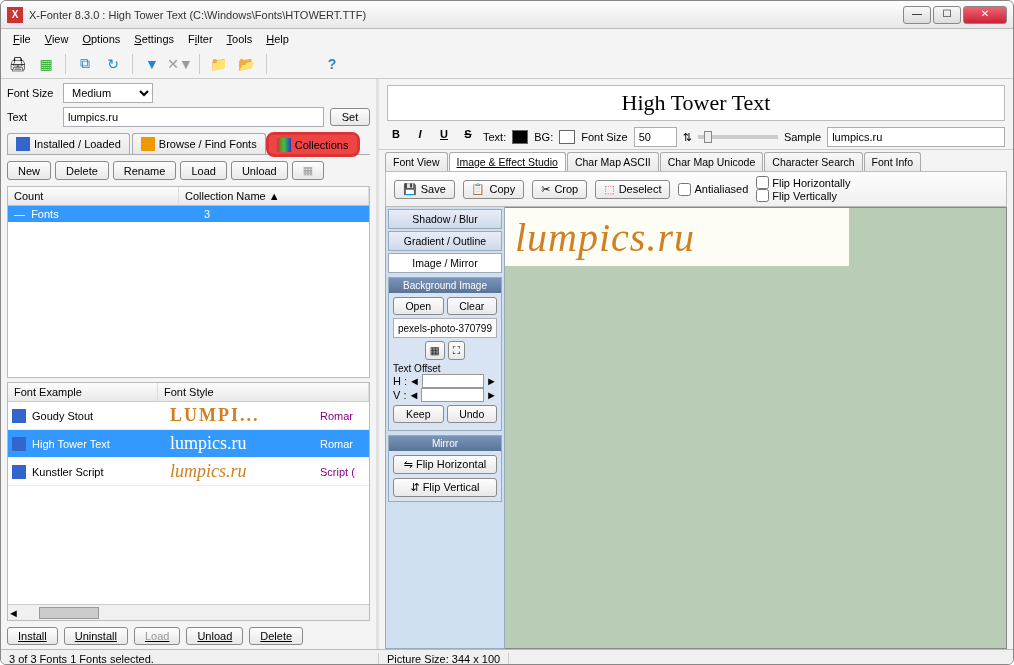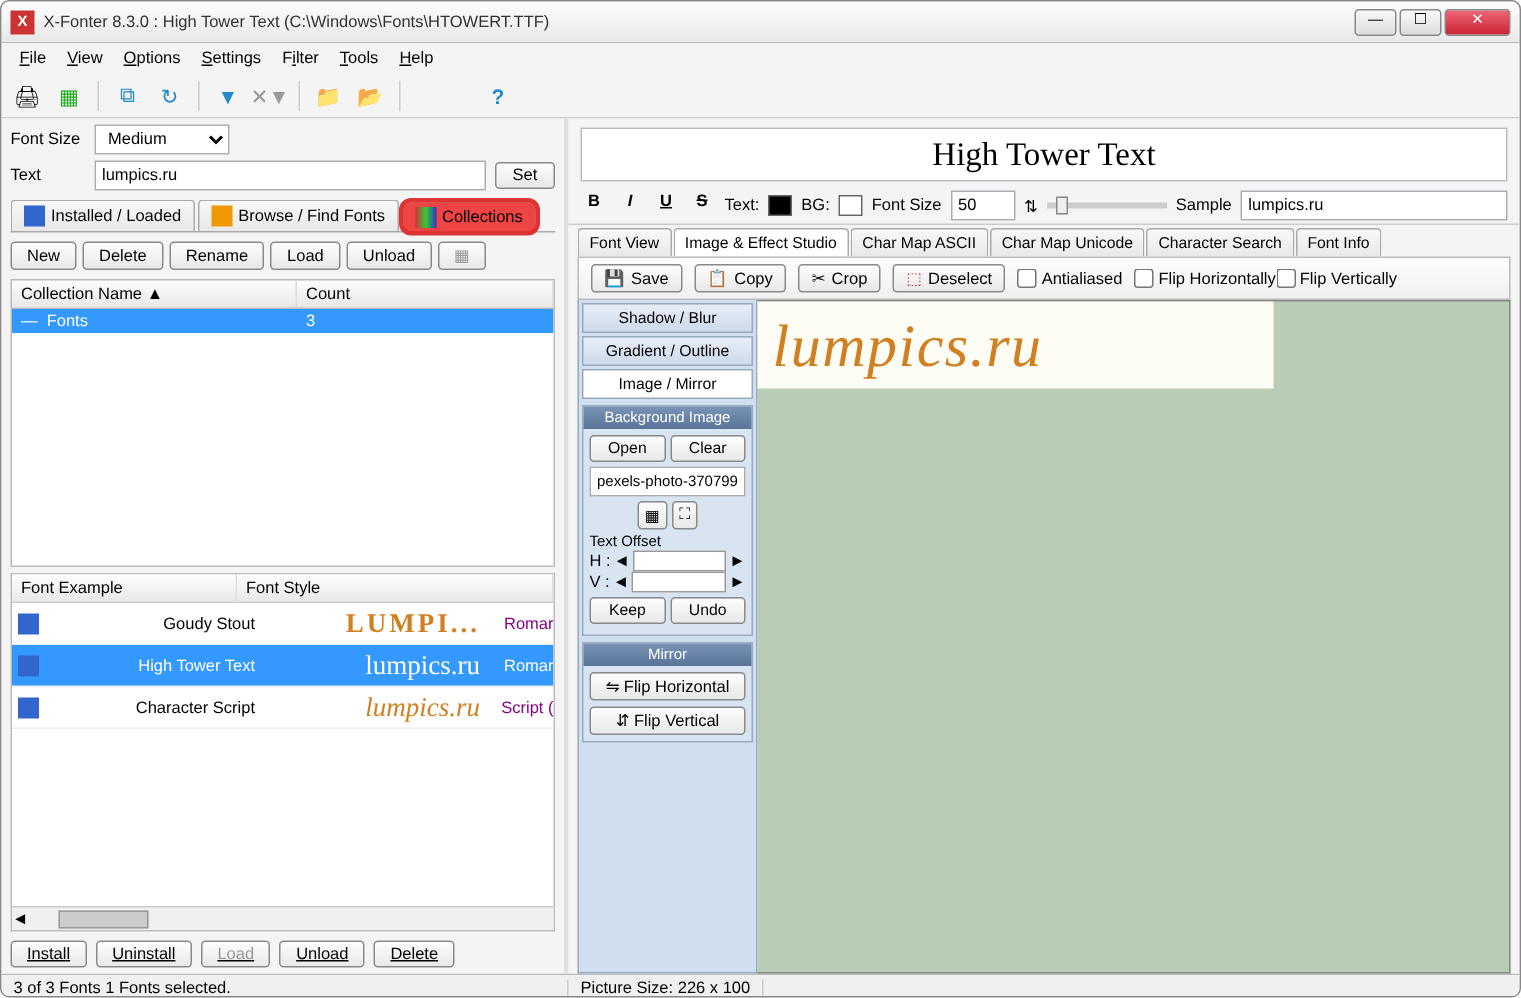--- a/index.html
+++ b/index.html
@@ -49,21 +49,21 @@
 .grid-header { display: flex; background: linear-gradient(#fdfdfd,#e8e8e8); border: 1px solid #bbb; }
 .grid-header div { padding: 3px 6px; border-right: 1px solid #ddd; }
 .coll-list { border: 1px solid #bbb; border-top: none; background: #fff; height: 172px; overflow-y: scroll; }
 .coll-row { display: flex; padding: 2px 6px; }
 .coll-row.sel { background: #3399ff; color: #fff; }
 
 
 .font-list-wrap { border: 1px solid #bbb; background: #fff; flex: 1; margin-top: 4px; display: flex; flex-direction: column; }
 .font-grid-header { display: flex; background: linear-gradient(#fdfdfd,#e8e8e8); border-bottom: 1px solid #ccc; }
 .font-grid-header div { padding: 3px 6px; border-right: 1px solid #ddd; }
-.font-rows { overflow-y: scroll; flex: 1; text-align: right; }
+.font-rows { overflow-y: scroll; flex: 1; }
 .font-row { display: flex; align-items: center; height: 28px; border-bottom: 1px solid #eee; }
 .font-row.sel { background: #3399ff; color: #fff; }
 .font-row .ico { width: 14px; height: 14px; margin: 0 4px; background: #36c; }
 .font-name { width: 140px; padding-left: 2px; }
 .font-ex { width: 150px; font-size: 18px; overflow: hidden; white-space: nowrap; }
 .font-style { flex: 1; color: #808; }
 .font-row.sel .font-style { color: #fff; }
 .hscroll { height: 16px; border-top: 1px solid #ccc; background: #f0f0f0; display: flex; align-items: center; }
 .hscroll .thumb { width: 60px; height: 12px; background: #ccc; border: 1px solid #999; margin-left: 20px; }
 
@@ -73,21 +73,21 @@
 
 .preview-title { margin: 6px 8px 4px; border: 1px solid #bbb; background: #fff; text-align: center; font-size: 22px; font-family: Georgia, serif; padding: 4px; }
 .format-bar { display: flex; align-items: center; gap: 6px; padding: 2px 8px; border-bottom: 1px solid #ccc; margin-bottom: 2px; }
 .fb-btn { width: 18px; height: 18px; text-align: center; font-weight: bold; cursor: pointer; }
 .swatch { width: 16px; height: 14px; border: 1px solid #666; display: inline-block; }
 .swatch.black { background: #000; }
 .swatch.white { background: #fff; }
 
 .right-tabs { display: flex; padding: 0 6px; }
 .right-tab { padding: 3px 7px; border: 1px solid #aaa; border-bottom: none; background: linear-gradient(#f8f8f8,#e8e8e8); border-radius: 3px 3px 0 0; margin-right: 1px; cursor: pointer; font-size: 10.5px; }
-.right-tab.active { background: #fff; }
+.right-tab.active { background: #fff; text-decoration: underline; }
 
 .studio-bar { display: flex; align-items: center; gap: 8px; padding: 4px 8px; border: 1px solid #bbb; margin: 0 6px; background: linear-gradient(#fdfdfd,#f0f0f0); }
 .sbtn { display: flex; align-items: center; gap: 4px; padding: 2px 8px; border: 1px solid #8a8a8a; border-radius: 3px; background: linear-gradient(#fdfdfd,#e8e8e8); cursor: pointer; }
 .chk { display: flex; align-items: center; gap: 3px; }
 
 .studio-body { display: flex; margin: 0 6px; flex: 1; }
 .side-panel { width: 120px; background: #d0dff0; border: 1px solid #9ab; border-top: none; padding: 2px; display: flex; flex-direction: column; gap: 2px; }
 .sp-tab { padding: 3px 4px; border: 1px solid #9ab; background: linear-gradient(#e8eef8,#cdd9ea); text-align: center; cursor: pointer; font-size: 10.5px; }
 .sp-tab.active { background: #fff; }
 .sp-section { border: 1px solid #9ab; background: #d8e4f2; margin-top: 2px; padding: 4px; }
@@ -181,22 +181,22 @@
     <div class="coll-btns">
       <button class="btn">New</button>
       <button class="btn">Delete</button>
       <button class="btn">Rename</button>
       <button class="btn">Load</button>
       <button class="btn">Unload</button>
       <button class="btn" style="min-width:24px;color:#999">▦</button>
     </div>
 
     <div class="grid-header">
+      <div style="flex:1">Count</div>
       <div style="width:190px"><span>Collection Name</span> <span>▲</span></div>
-      <div style="flex:1">Count</div>
     </div>
     <div class="coll-list">
       <div class="coll-row sel">
         <div style="width:190px"><span>—</span>&nbsp;&nbsp;<span>Fonts</span></div>
         <div>3</div>
       </div>
     </div>
 
     <div class="font-list-wrap">
       <div class="font-grid-header">
@@ -211,21 +211,21 @@
           <span class="font-style">Romar</span>
         </div>
         <div class="font-row sel">
           <span class="ico"></span>
           <span class="font-name">High Tower Text</span>
           <span class="font-ex" style="font-family:Georgia,serif">lumpics.ru</span>
           <span class="font-style">Romar</span>
         </div>
         <div class="font-row">
           <span class="ico"></span>
-          <span class="font-name">Character Script</span>
+          <span class="font-name">Kunstler Script</span>
           <span class="font-ex" style="font-family:'Brush Script MT',cursive;font-style:italic;color:#d08020">lumpics.ru</span>
           <span class="font-style">Script (</span>
         </div>
       </div>
       <div class="hscroll">
           <span>◄</span>
           <div class="thumb"></div>
         </div>
     </div>
 
@@ -283,21 +283,21 @@
           <span>Crop</span>
         </div>
       <div class="sbtn">
           <span style="color:#c33">⬚</span>
           <span>Deselect</span>
         </div>
       <label class="chk">
           <input type="checkbox" style="">
           <span>Antialiased</span>
         </label>
-      <div style="display:flex;flex-direction:row;gap:0">
+      <div style="display:flex;flex-direction:column;gap:0">
         <label class="chk">
             <input type="checkbox" style="">
             <span>Flip Horizontally</span>
           </label>
         <label class="chk">
             <input type="checkbox" style="">
             <span>Flip Vertically</span>
           </label>
       </div>
     </div>
@@ -349,14 +349,14 @@
         <div class="canvas-img">
           <span class="canvas-text">lumpics.ru</span>
         </div>
       </div>
     </div>
   </div>
 </div>
 
 <div class="statusbar">
   <div class="status-cell left">3 of 3 Fonts    1 Fonts selected.</div>
-  <div class="status-cell">Picture Size: 226 x 100</div>
+  <div class="status-cell">Picture Size: 344 x 100</div>
 </div>
 
 </body></html>

